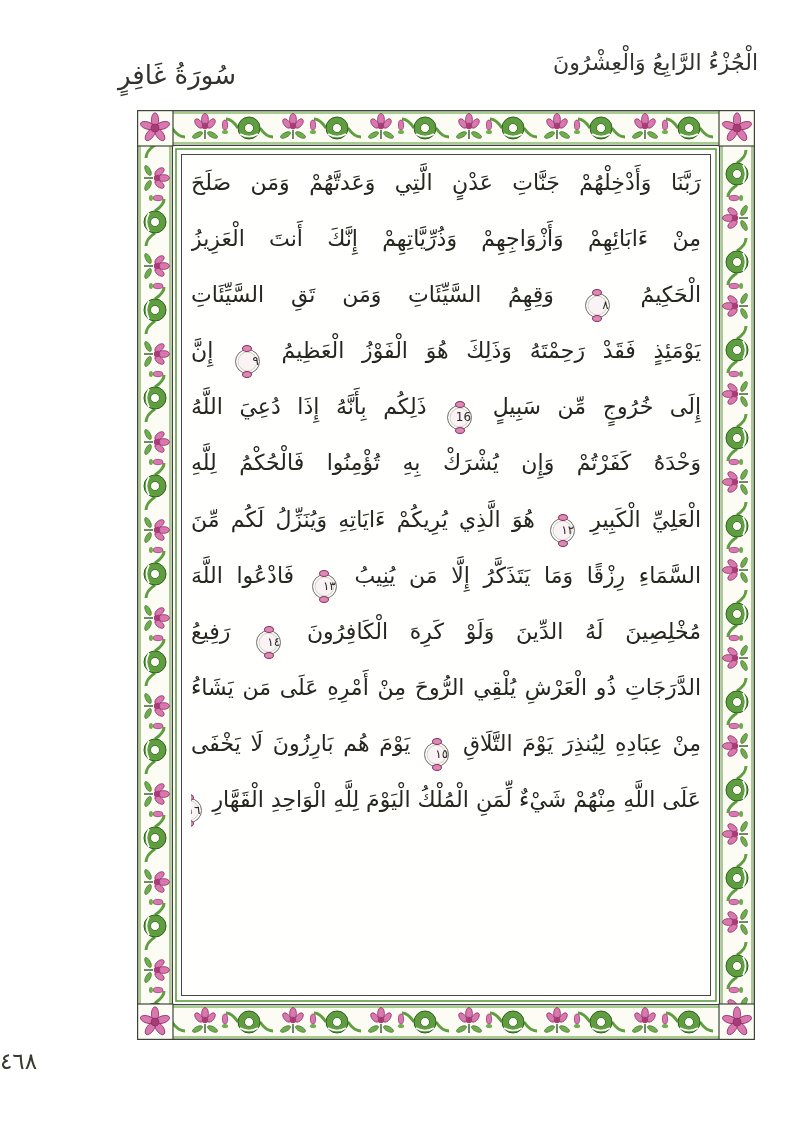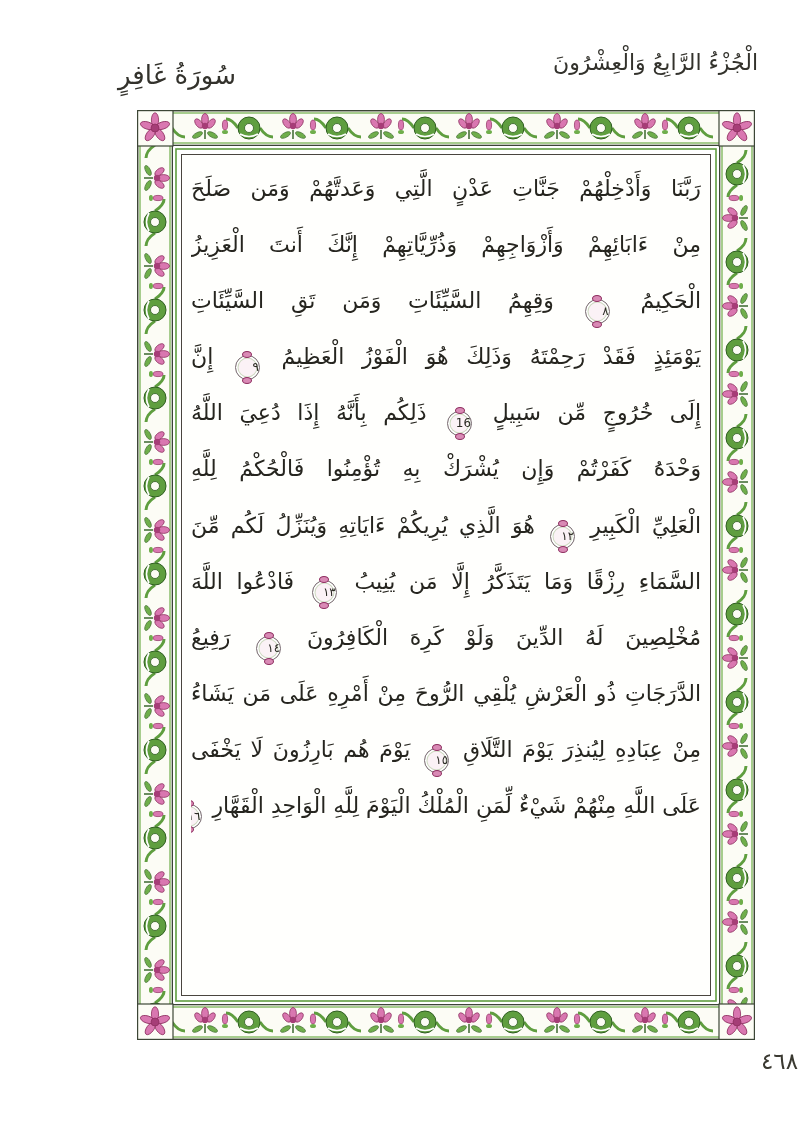--- a/index.html
+++ b/index.html
@@ -17,21 +17,21 @@
     font-size:26px; color:#33322c;
   }
 
   
   .frame { position:absolute; left:137px; top:110px; width:618px; height:930px; }
   .frame svg { position:absolute; left:0; top:0; }
 
   
   .text-panel {
     position:absolute; left:44px; top:44px; width:530px; height:842px;
-    background:#fffffd; border:1.2px solid #4a453f; padding:6px 9px;
+    background:#fffffd; border:1.2px solid #4a453f; padding:0 9px;
   }
   .qline {
     direction:rtl; white-space:nowrap; overflow:hidden;
     height:56.1px; line-height:56.1px;
     font-size:22px; color:#26251f;
     text-align:justify; text-align-last:justify; text-justify:inter-word;
   }
   .ayah-marker {
     display:inline-block; position:relative; width:25px; height:25px;
     border-radius:50%; border:1.5px solid #776a70; background:#fbf2f6;
@@ -42,21 +42,21 @@
   .ayah-marker::before, .ayah-marker::after {
     content:""; position:absolute; left:50%; transform:translateX(-50%);
     width:8px; height:5px; border-radius:50%;
     background:#d98ab5; border:1px solid #8e2f60;
   }
   .ayah-marker::before { top:-5px; }
   .ayah-marker::after  { bottom:-5px; }
 
   
   .page-number {
-    position:absolute; top:1048px; left:0; width:798px; text-align:right;
+    position:absolute; top:1048px; left:0; width:798px; text-align:left;
     font-size:23px; color:#3a3931; direction:rtl;
   }
 </style>
 </head>
 <body>
 
 <div class="page">
 
   <div class="juz-head">الْجُزْءُ الرَّابِعُ وَالْعِشْرُونَ</div>
   <div class="surah-head">سُورَةُ غَافِرٍ</div>

